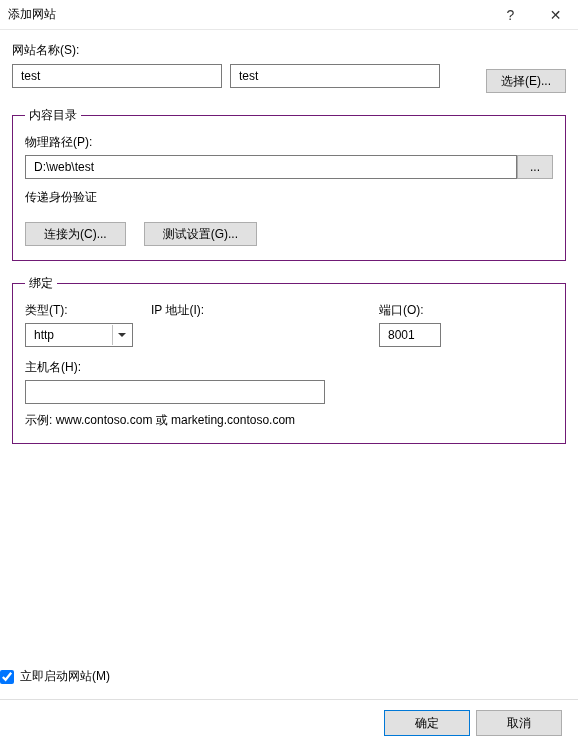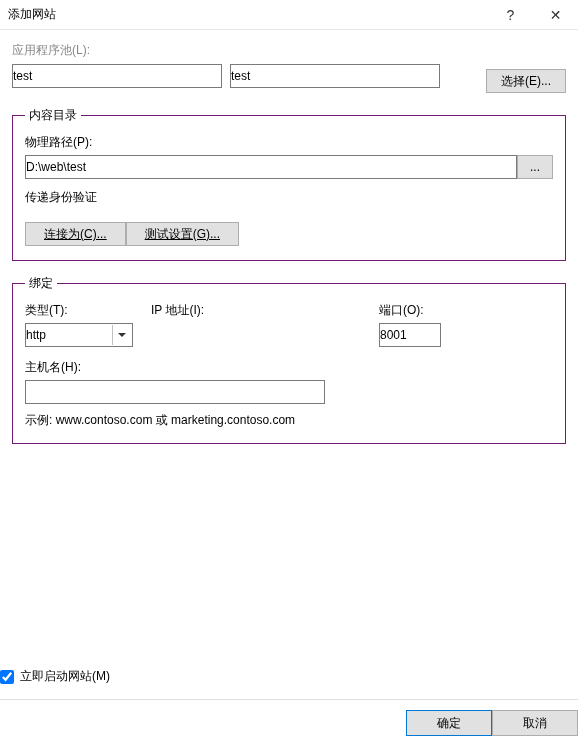--- a/index.html
+++ b/index.html
@@ -29,21 +29,21 @@
   .content {
     padding: 12px 12px 0 12px;
   }
   .label { font-size: 12px; color: #000; }
 
   input[type=text], .combo {
     height: 24px;
     border: 1px solid #7a7a7a;
     background: #fff;
     font-size: 12px;
-    padding: 0 0;
+    padding: 0 8px;
     outline: none;
   }
   .readonly { background: #fff; }
 
   .site-row-labels { display: flex; }
   .site-row-labels .col1 { width: 216px; }
   .site-row-labels .col2 { width: 216px; }
   .site-row-inputs { display: flex; gap: 8px; align-items: center; }
   .site-row-inputs input { width: 210px; }
   .site-row-inputs .select-btn { margin-left: auto; margin-top: 10px; }
@@ -62,21 +62,21 @@
     margin: 14px 0 0 0;
     padding: 10px 12px 14px 12px;
   }
   legend { font-size: 12px; padding: 0 4px; }
 
   .path-row { display: flex; align-items: center; }
   .path-row input { flex: 1 1 auto; }
   .browse-btn { width: 36px; padding: 0; }
 
   .auth-label { margin-top: 10px; margin-bottom: 16px; }
-  .auth-buttons { display: flex; gap: 0; text-decoration: underline; }
+  .auth-buttons { display: flex; gap: 18px; }
   .auth-buttons button { padding: 0 18px; }
 
   .binding-row1 { display: flex; gap: 18px; }
   .binding-col-type { width: 108px; }
   .binding-col-ip { width: 210px; }
   .binding-col-port { width: 68px; }
   .binding-label { margin-bottom: 4px; display: block; }
   .combo { display: flex; align-items: center; justify-content: space-between; padding-right: 2px; }
   .combo-arrow-wrap {
     width: 18px; height: 20px;
@@ -101,22 +101,22 @@
     position: absolute;
     left: 0; right: 0; bottom: 0;
     padding: 0 0 0 0;
   }
   .start-row {
     display: flex; align-items: center;
     padding: 8px 0;
   }
   .hr { border-top: 1px solid #dfdfdf; margin: 6px 0 0 0; }
   .button-bar {
-    display: flex; justify-content: flex-end; 
-    padding: 10px 0 14px 12px;
+    display: flex; justify-content: flex-end; gap: 6px;
+    padding: 10px 16px 14px 12px;
   }
   .ok-btn, .cancel-btn { width: 86px; height: 26px; }
   .ok-btn { border: 1px solid #0078d7; background: #e1e1e1; }
 
   input[type=checkbox] { width: 14px; height: 14px; margin: 0 6px 0 0; vertical-align: middle; }
 
   .binding-wrap { position: relative; }
 </style>
 </head>
 <body>
@@ -126,21 +126,21 @@
   <div class="titlebar">
     <div class="titlebar-title">添加网站</div>
     <div class="titlebar-spacer"></div>
     <div class="titlebar-btn">?</div>
     <div class="titlebar-btn">✕</div>
   </div>
 
   <div class="content">
 
     <div class="site-row-labels">
-      <div class="col2 label" style="color:#888">应用程序池(L):</div>
+      <div class="col1 label">网站名称(S):</div>
     </div>
 
     <div class="site-row-inputs">
       <input type="text" value="test" style="">
       <input type="text" class="readonly" readonly="" value="test" style="">
       <button class="select-btn">选择(E)...</button>
     </div>
 
     <fieldset>
       <legend>内容目录</legend>

